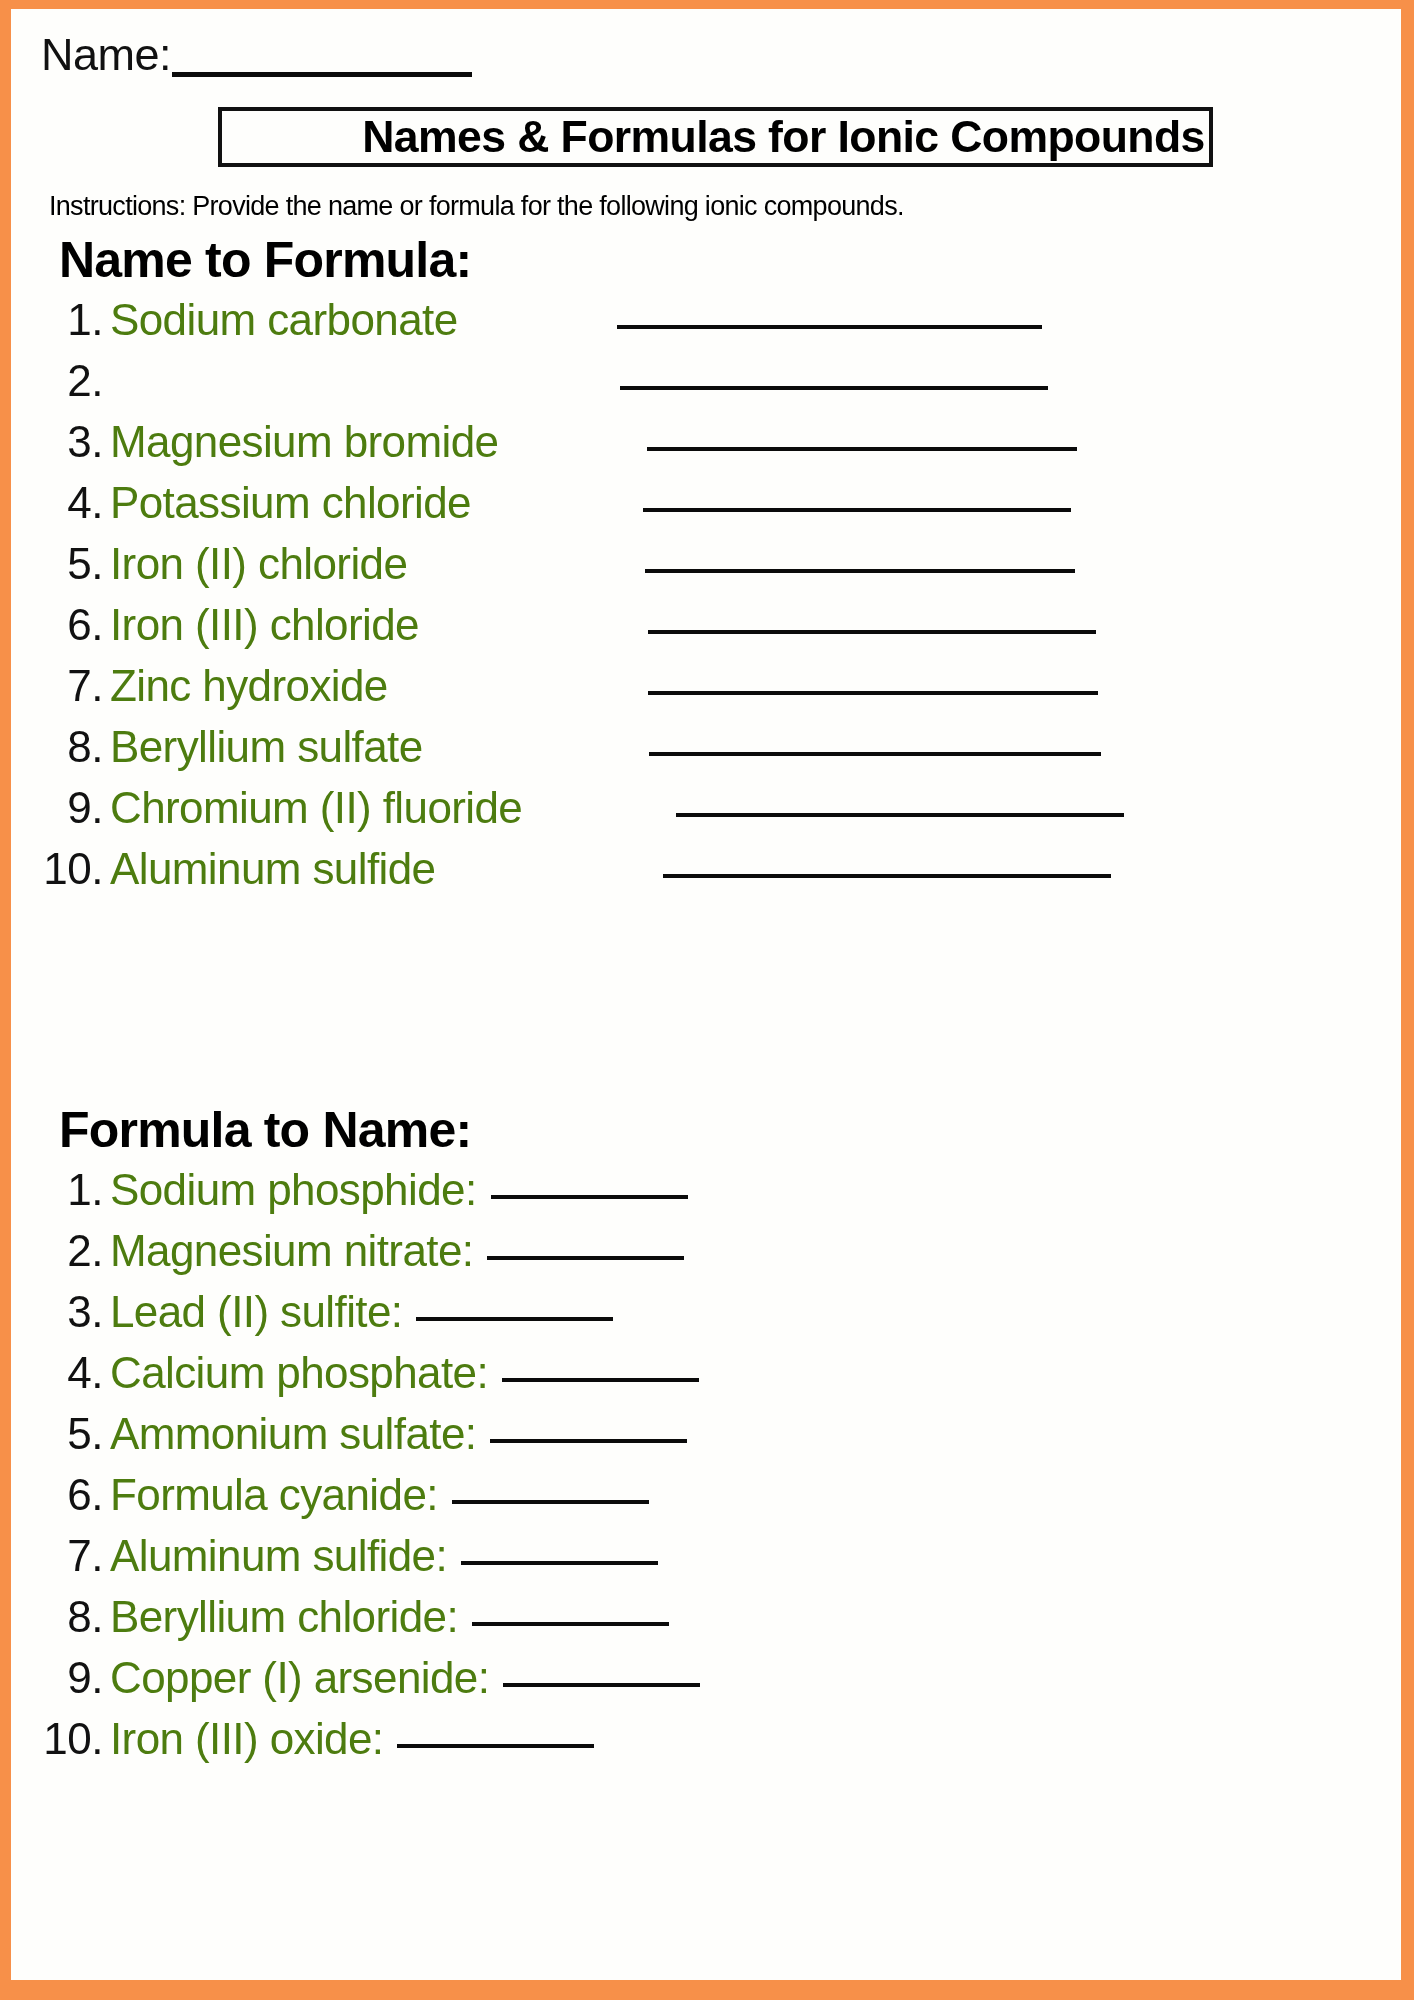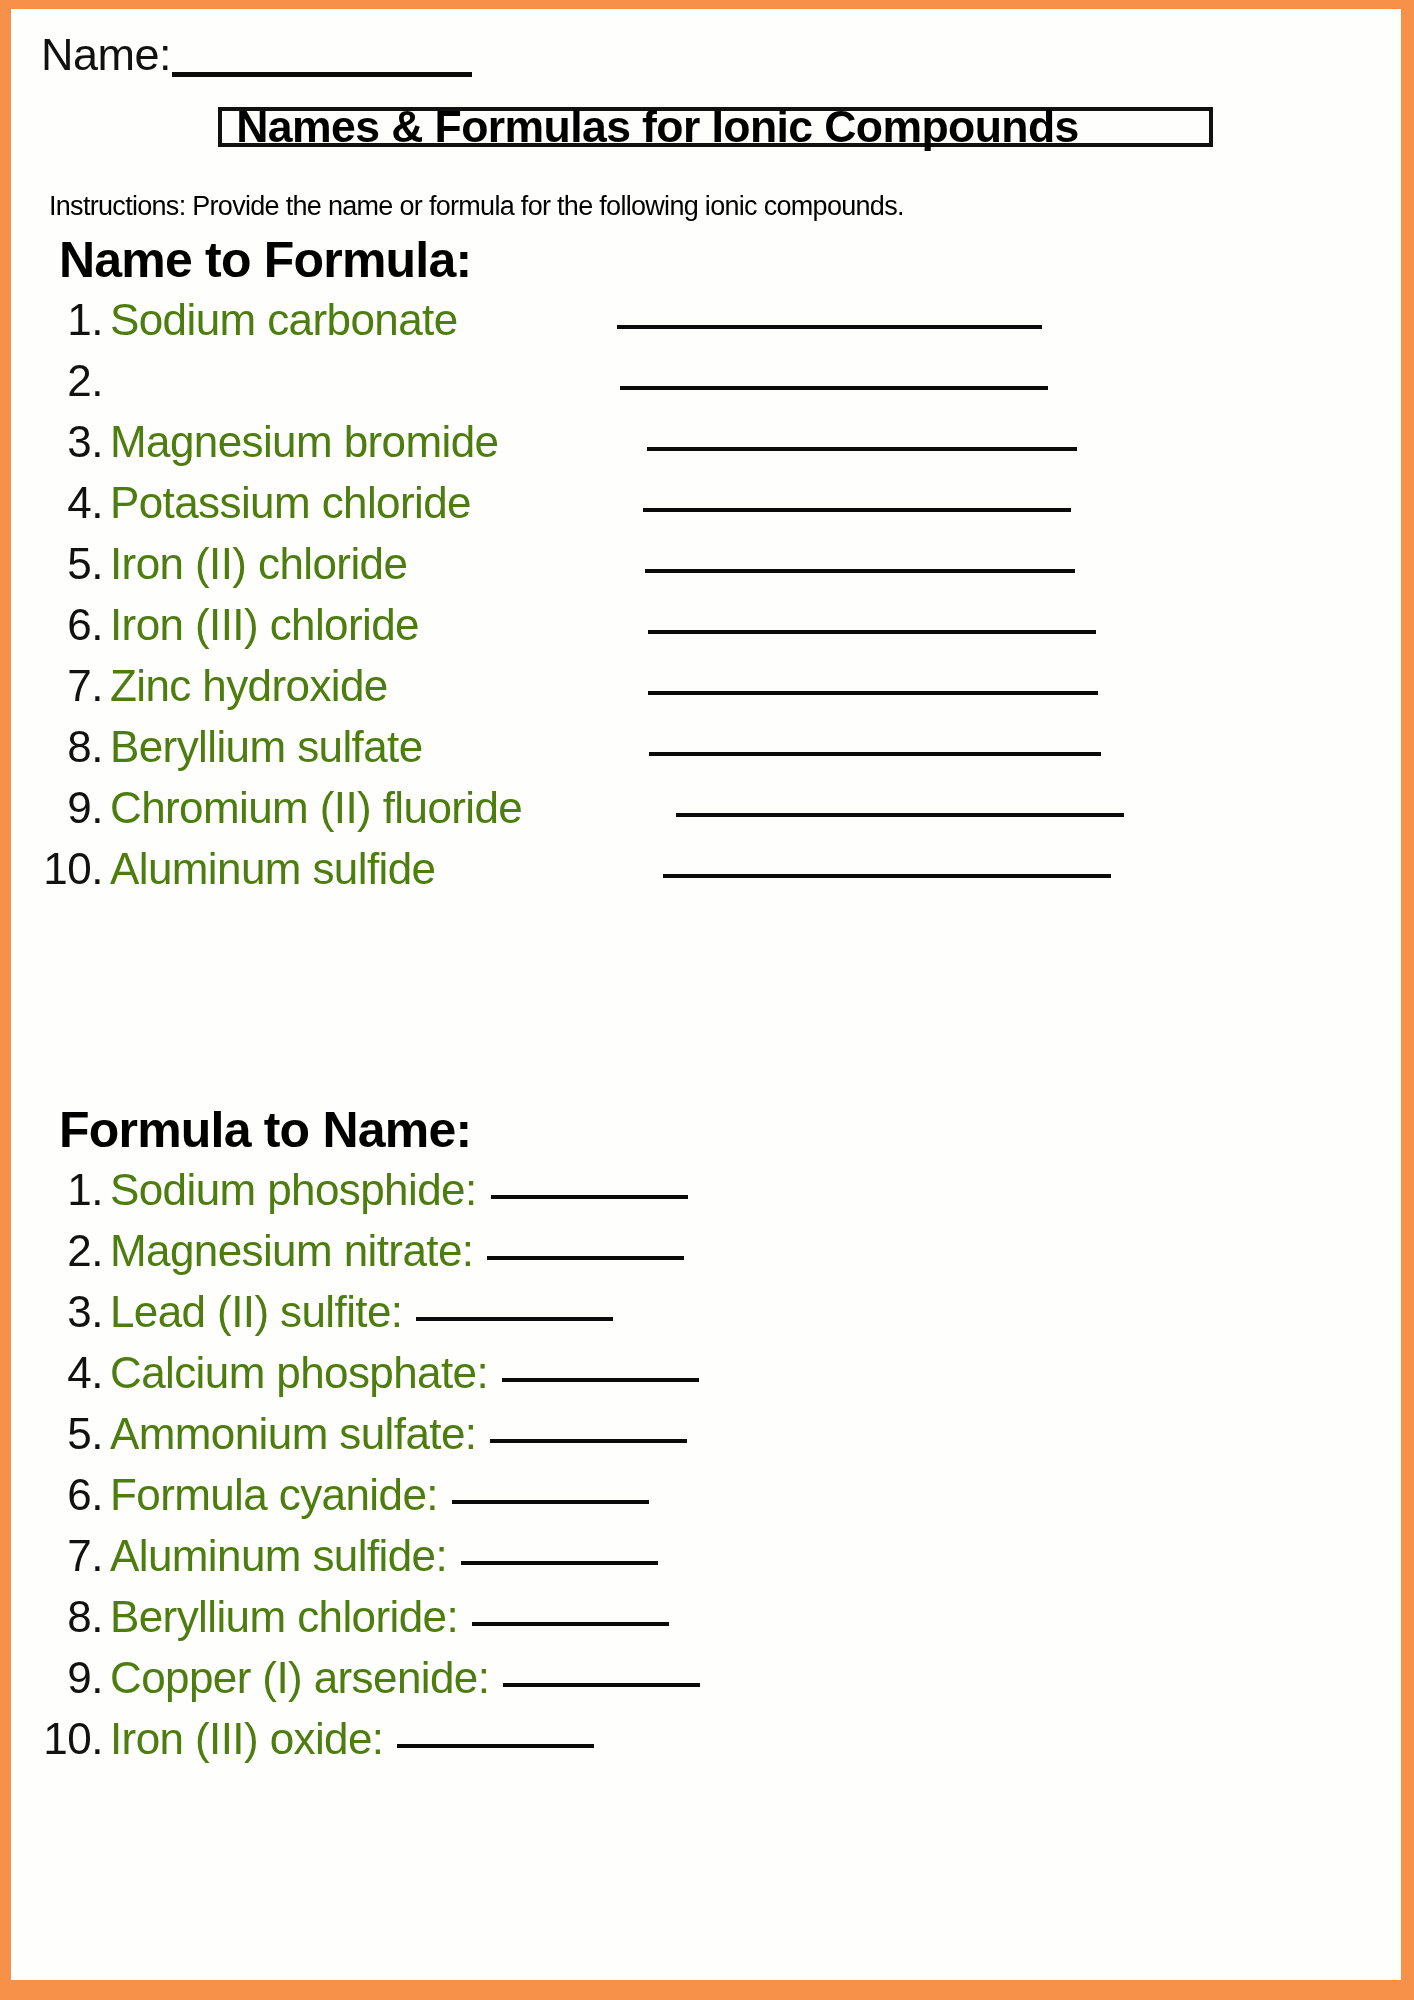--- a/index.html
+++ b/index.html
@@ -55,26 +55,26 @@
     position: relative;
     top: -4px;
   }
 
   
   #title-box {
     position: absolute;
     left: 207px;
     top: 98px;
     width: 995px;
-    height: 40px;
+    height: 60px;
     border: 4px solid #111;
     box-sizing: border-box;
     display: flex;
     align-items: center;
-    justify-content: flex-start;
+    justify-content: flex-end;
     padding-left: 10px;
   }
   #title-text {
     font-size: 45px;
     font-weight: 700;
     letter-spacing: -0.6px;
     color: #000;
     white-space: nowrap;
     transform: scaleX(0.99);
   }

